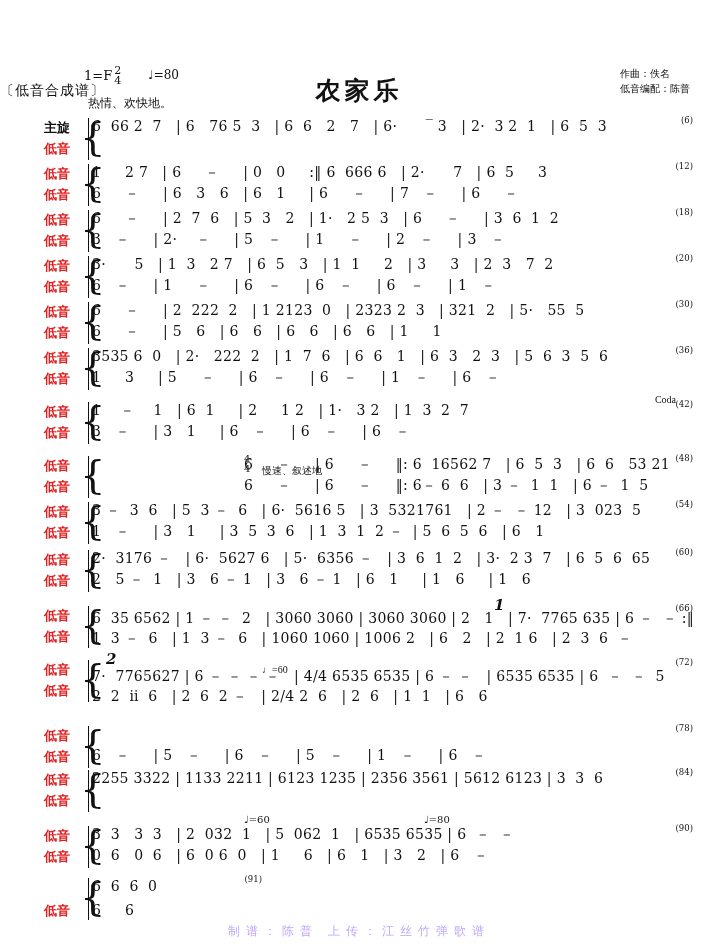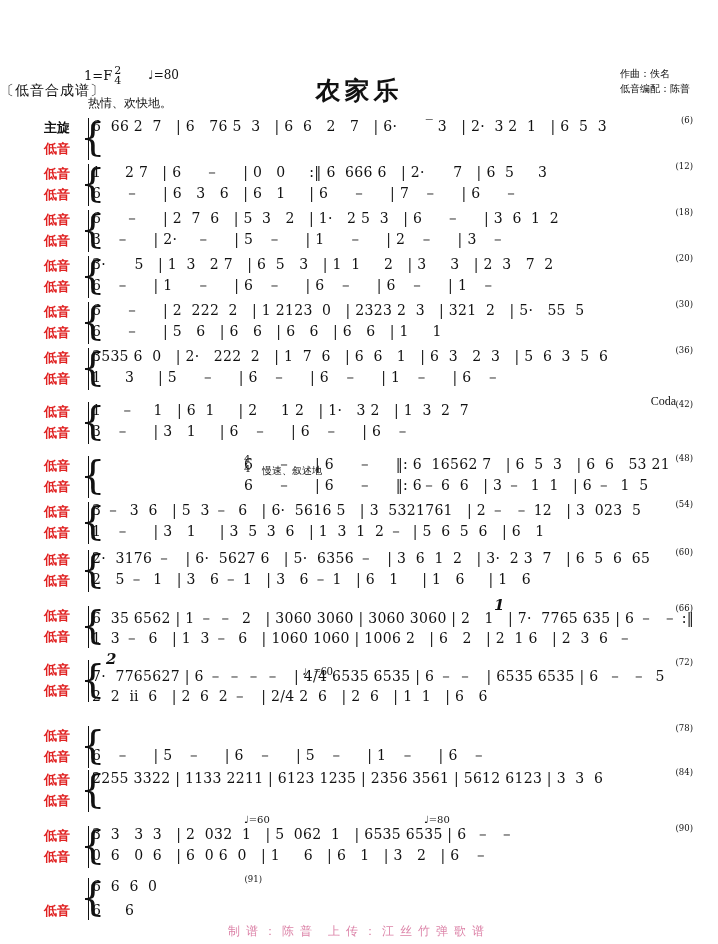--- a/index.html
+++ b/index.html
@@ -136,23 +136,22 @@
   .measnum {
     position: absolute;
     right: -1px;
     top: -3px;
     font-size: 8.5px;
     color: #111;
     font-family: "DejaVu Serif", serif;
   }
   .coda {
     position: absolute;
-    font-size: 12px;
+    font-size: 10px;
     color: #111;
-    margin-left: 40px;
   }
   .annot {
     position: absolute;
     font-size: 10px;
     font-family: "DejaVu Serif", serif;
   }
   .bignum {
     position: absolute;
     font-size: 15px;
     font-style: italic;
@@ -165,21 +164,21 @@
     text-align: center;
     line-height: 1.0;
     font-family: "DejaVu Serif", serif;
   }
   .footer {
     position: absolute;
     left: 0; right: 0;
     bottom: 4px;
     text-align: center;
     font-size: 12px;
-    color: #be185d;
+    color: #8b5cf6;
     letter-spacing: 6px;
     font-family: "DejaVu Serif", serif;
     opacity: 0.55;
   }
 </style>
 </head>
 <body>
 
 <div class="sheet">
 

